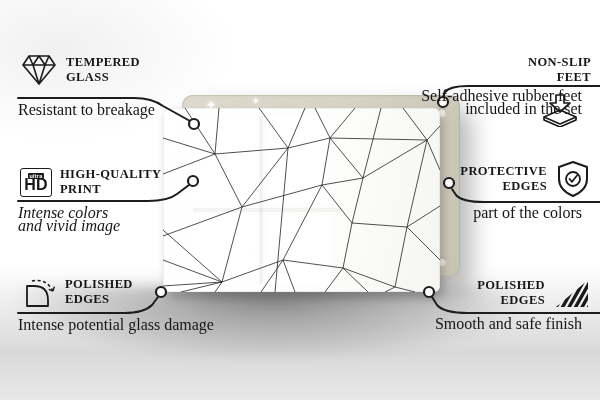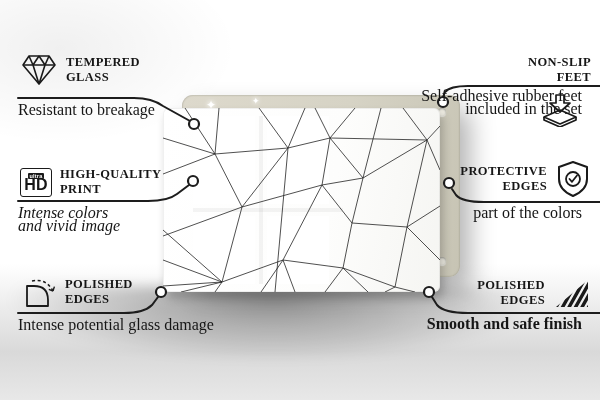--- a/index.html
+++ b/index.html
@@ -42,21 +42,21 @@
   .head{position:absolute;display:flex;align-items:center;gap:8px;}
   .head .titles{display:flex;flex-direction:column;}
   .title-line{font-weight:700;font-size:12.5px;line-height:15px;letter-spacing:0.4px;white-space:nowrap;}
   .desc{position:absolute;font-size:16px;line-height:13px;white-space:nowrap;}
   .right-al{text-align:right;}
   .h1{left:20px;top:53px;}   .d1{left:18px;top:103px;text-align:center;}
   .h2{left:20px;top:167px;}  .d2{left:18px;top:206px;font-style:italic;}
   .h3{left:21px;top:276px;}  .d3{left:18px;top:318px;}
   .h4{right:9px;top:55px;flex-direction:column;}   .d4{right:18px;top:89px;}
   .h5{right:9px;top:160px;}  .d5{right:18px;top:206px;}
-  .h6{right:9px;top:277px;}  .d6{right:18px;top:317px;font-weight:bold;}
+  .h6{right:9px;top:277px;}  .d6{right:18px;top:317px;}
 
   .hd-box{width:30px;height:27px;border:1.9px solid #1a1a1a;border-radius:3px;
     display:flex;flex-direction:column;align-items:center;justify-content:center;flex:0 0 auto;}
   .hd-box .ultra{font-family:"Liberation Sans",sans-serif;font-weight:700;font-size:5.5px;
     background:#1a1a1a;color:#fff;padding:0px 2px;border-radius:1px;letter-spacing:0.2px;line-height:6.5px;}
   .hd-box .hd{font-family:"Liberation Sans",sans-serif;font-weight:700;font-size:16px;line-height:12px;letter-spacing:0.3px;}
   .icon{flex:0 0 auto;display:block;}
 </style>
 </head>
 <body>

